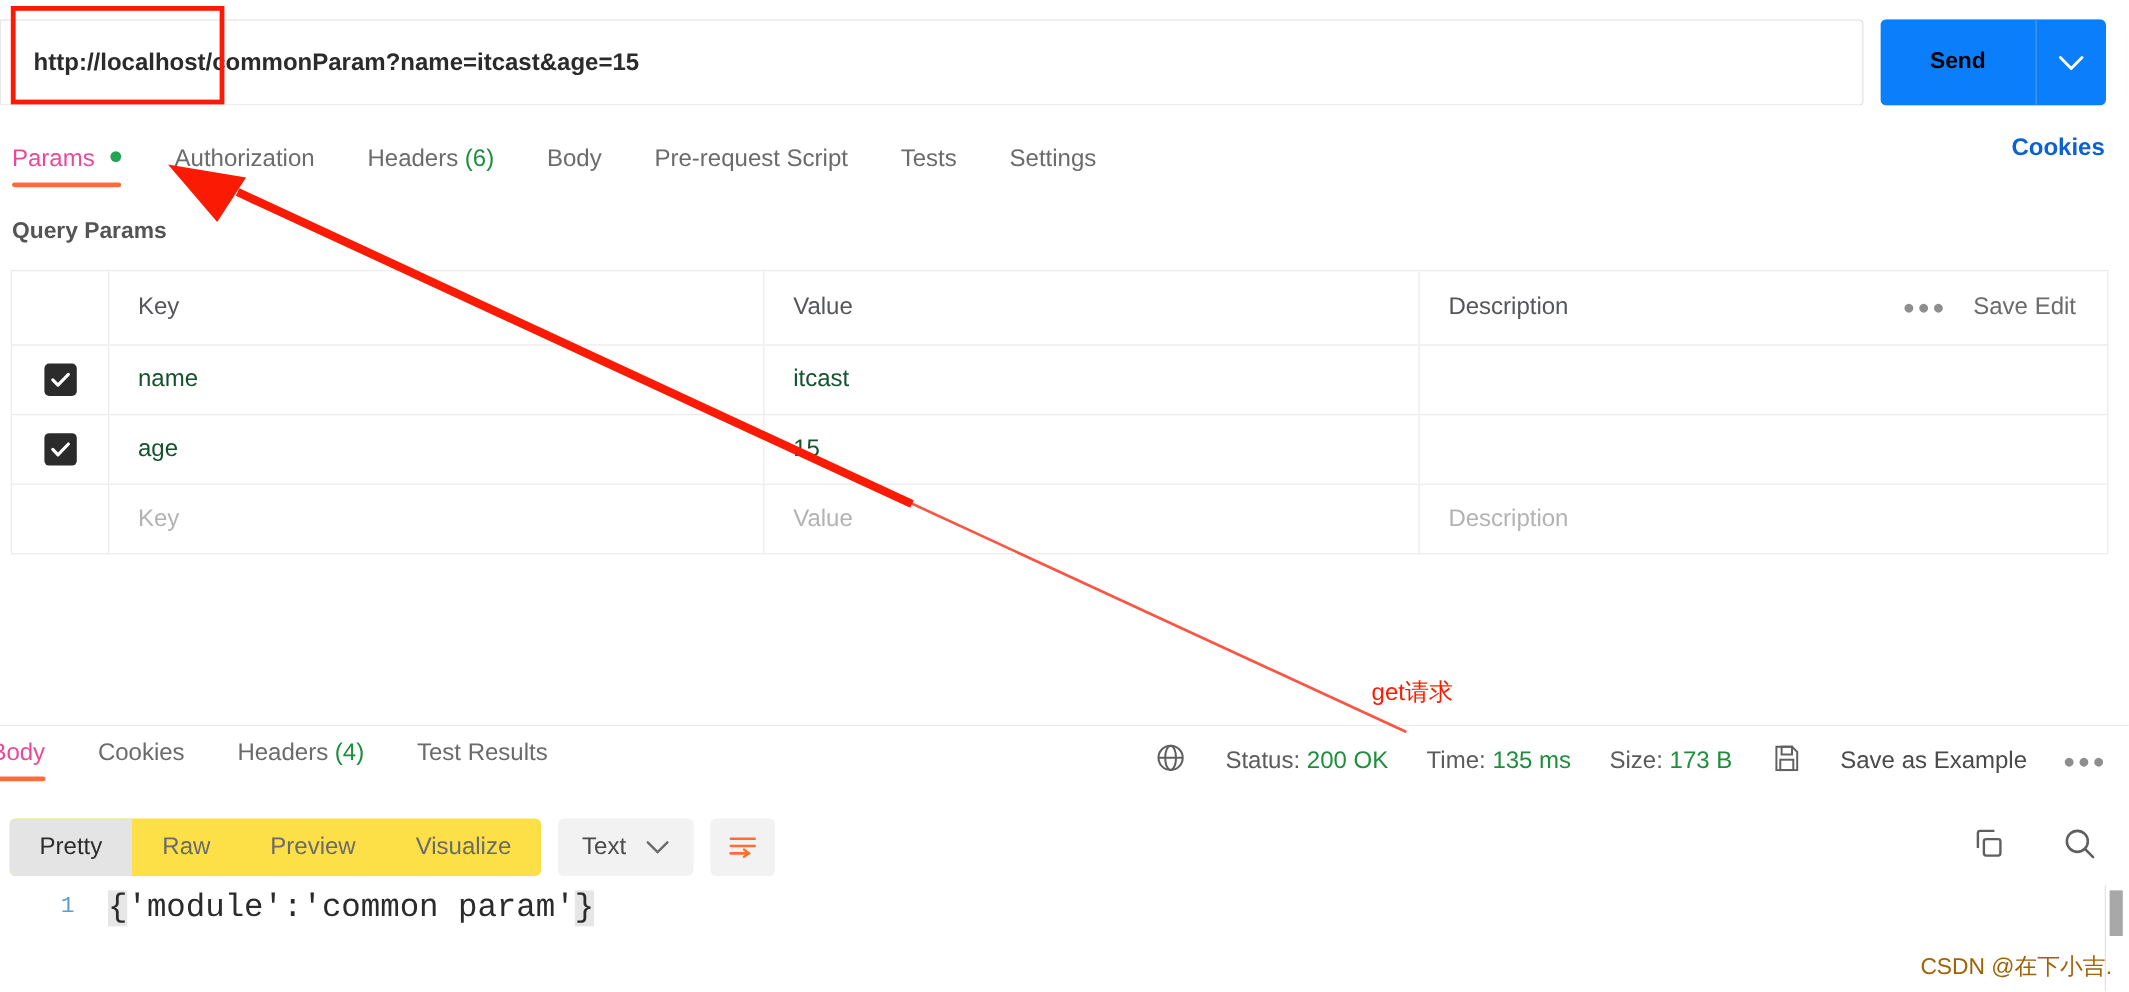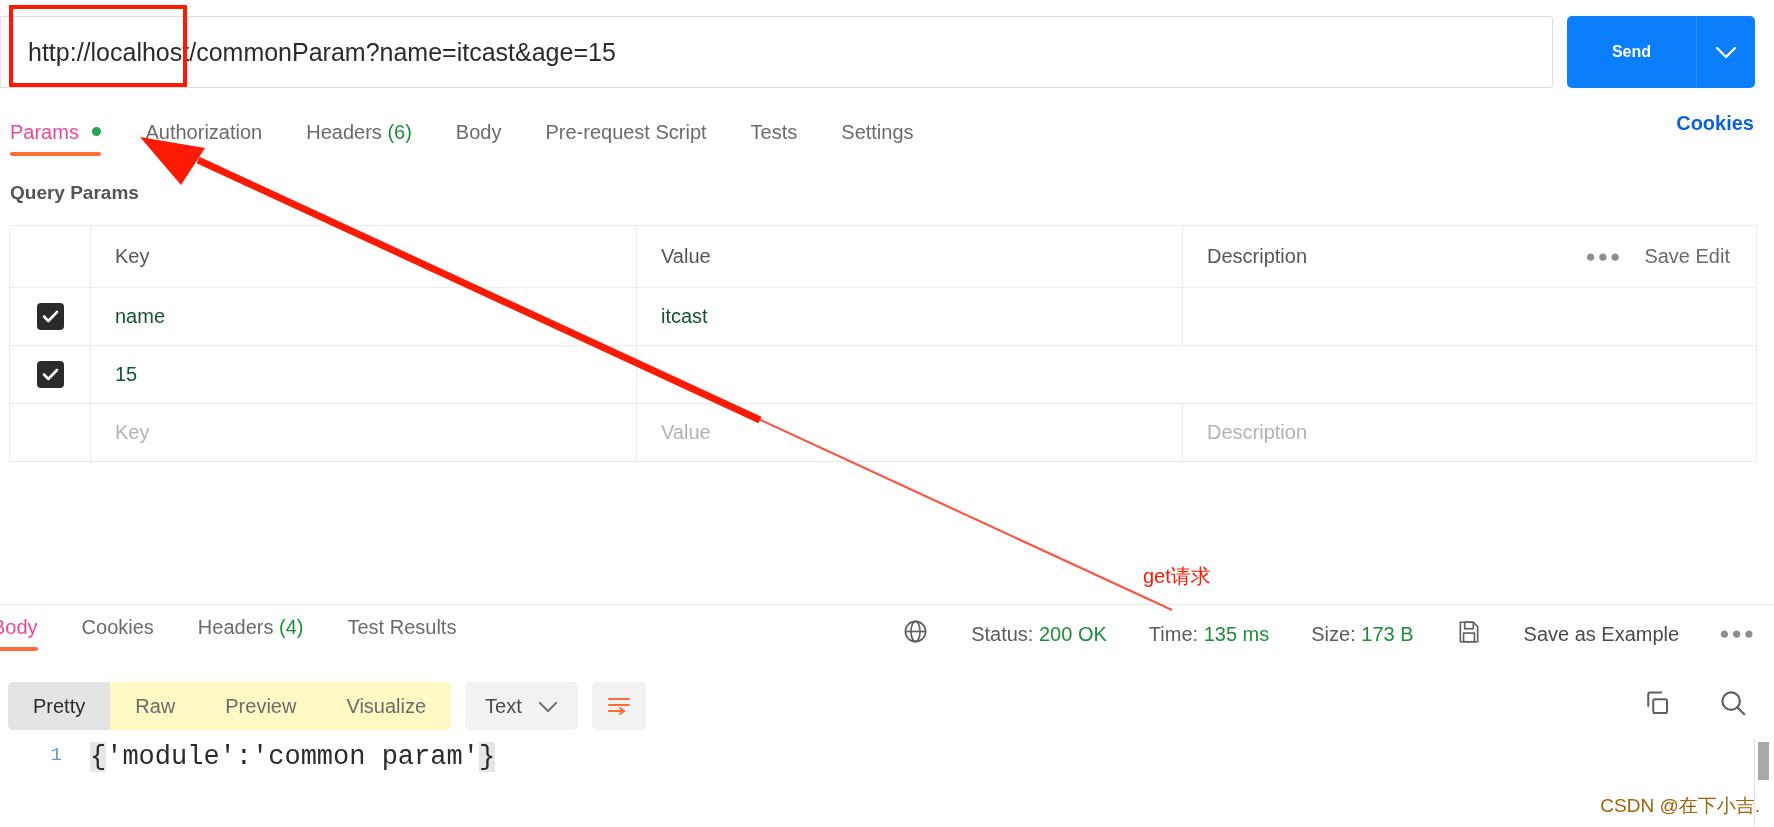--- a/index.html
+++ b/index.html
@@ -48,31 +48,31 @@
     border: 1px solid #dcdcdc;
     border-left: 1px solid #e7e7e7;
     border-radius: 0 4px 4px 0;
     background: #fff;
     display: flex; align-items: center;
     margin-right: 14px;
   }
   .url-input {
     border: 0; outline: 0; width: 100%;
     font-family: "Liberation Sans", sans-serif;
-    font-size: 25px; color: #2b2b2b;
-    padding-left: 27px; background: transparent;
+    font-size: 20px; color: #2b2b2b;
+    padding-left: 27px; background: transparent; font-weight: bold;
   }
   .send-group {
     flex: 0 0 188px; height: 72px;
     display: flex; margin-right: 19px;
     border-radius: 5px; overflow: hidden;
   }
   .send-btn {
     flex: 1 1 auto; background: #0b7ffb;
-    color: #ffffff; font-size: 16px; font-weight: 700;
+    color: #000000; font-size: 19px; font-weight: 700;
     border: 0; cursor: pointer;
     font-family: "Liberation Sans", sans-serif;
     display: flex; align-items: center; justify-content: center;
     border-right: 1px solid #2b8ffb;
   }
   .send-caret {
     flex: 0 0 58px; background: #0b7ffb;
     display: flex; align-items: center; justify-content: center;
     color: #fff; cursor: pointer;
   }
@@ -151,34 +151,34 @@
   .resp-sep {
     position: absolute; left: 0; top: 604px;
     width: 1774px; height: 1px; background: #ececec;
   }
   .resp-tabs {
     position: absolute; left: -18px; top: 616px;
     display: flex; align-items: center;
   }
   .statusbar {
     position: absolute; right: 18px; top: 618px;
-    display: flex; align-items: center; gap: 16px;
+    display: flex; align-items: center; gap: 6px;
     font-size: 20px; color: #5b5b5b;
   }
   .statusbar .grp { margin-right: 26px; white-space: nowrap; }
   .green { color: #1d8e3c; }
   .save-ex { color: #4a4a4a; cursor: pointer; margin-right: 24px; }
 
   
   .view-toolbar {
     position: absolute; left: 8px; top: 682px;
     display: flex; align-items: center; gap: 14px;
   }
   .seg {
-    display: flex; background: #fef9c3;
+    display: flex; background: #fde047;
     border-radius: 5px; overflow: hidden; height: 48px;
   }
   .seg-item {
     padding: 0 25px; height: 48px;
     display: flex; align-items: center;
     font-size: 20px; color: #6b6b6b; cursor: pointer;
   }
   .seg-item.active { background: #e4e4e4; color: #2b2b2b; }
   .pill {
     height: 48px; background: #f2f2f2; border-radius: 5px;
@@ -330,20 +330,23 @@
     </div>
 
     <div class="prow">
       <div class="c-check">
         <span class="chk">
           <svg width="17" height="13" viewBox="0 0 17 13">
               <path d="M2 6.5 L6.3 11 L15 2" fill="none" stroke="#ffffff" stroke-width="2.6" stroke-linecap="round" stroke-linejoin="round"></path>
             </svg>
         </span>
       </div>
+      <div class="c-key">
+          <span class="cell-txt">age</span>
+        </div>
       <div class="c-val">
           <span class="cell-txt">15</span>
         </div>
       <div class="c-desc">
           <span class="cell-txt"></span>
         </div>
     </div>
 
     <div class="prow">
       <div class="c-check"></div>

